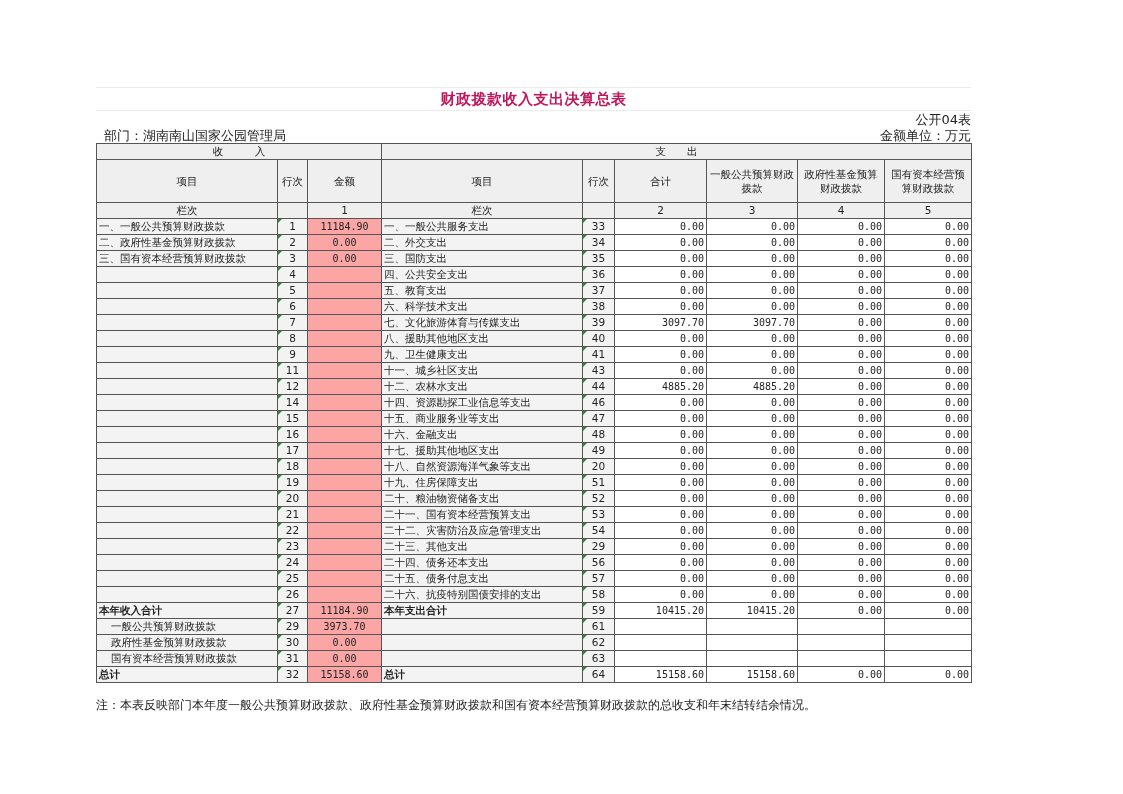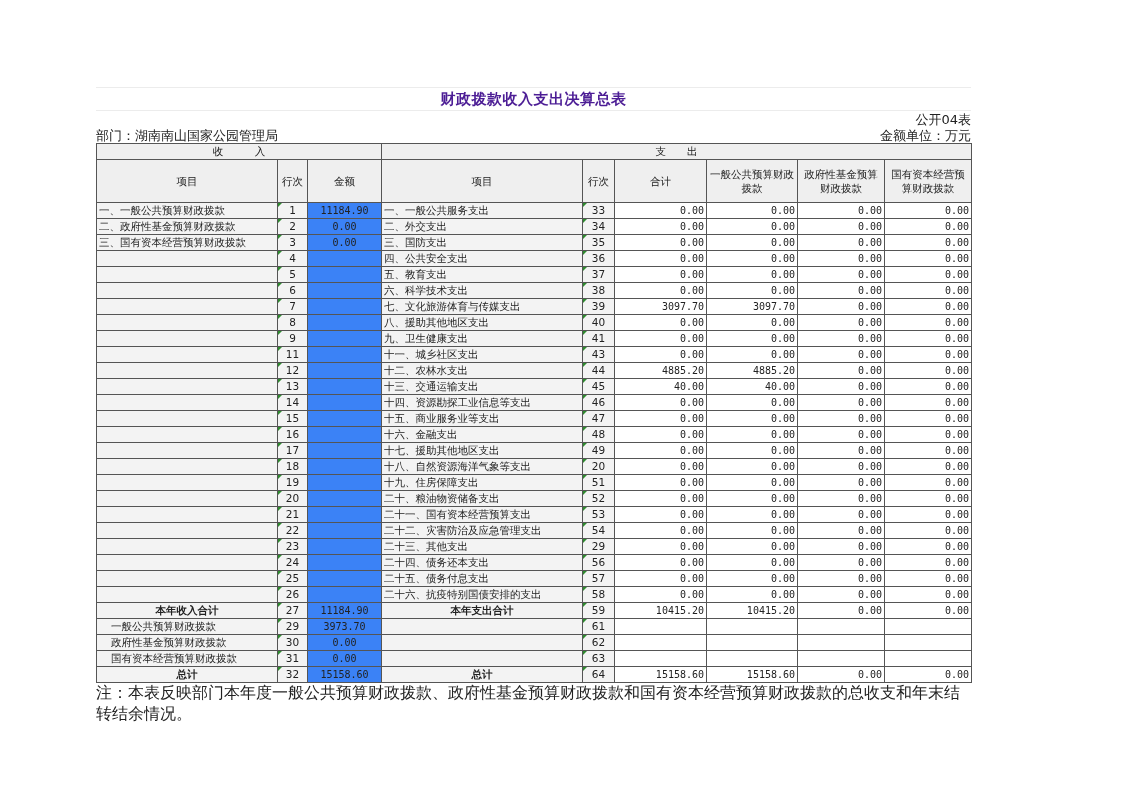--- a/index.html
+++ b/index.html
@@ -2,40 +2,40 @@
 <html><head>
 <meta charset="utf-8">
 <style>
   html, body { margin: 0; padding: 0; background: #ffffff; }
   body { width: 1123px; height: 794px; position: relative; overflow: hidden;
          font-family: "DejaVu Sans", "Liberation Sans", sans-serif; color: #222; }
   .sheet { position: absolute; left: 96px; top: 87px; width: 875px; }
   .faint-row { height: 22px; border-top: 1px solid #ececec; border-bottom: 1px solid #ececec;
                position: relative; }
   .title { position: absolute; left: 0; right: 0; top: 2px; text-align: center;
-           font-size: 15px; font-weight: bold; letter-spacing: 0.5px; color: #4c1d95; }
+           font-size: 15px; font-weight: bold; letter-spacing: 0.5px; color: #be185d; }
   .meta-row { position: relative; height: 16px; font-size: 13px; }
   .meta-row .right { position: absolute; right: 0; }
-  .meta-row .left { position: absolute; left: 0; text-align: center; }
+  .meta-row .left { position: absolute; left: 8px; text-align: center; }
   table { border-collapse: collapse; table-layout: fixed; width: 875px; font-size: 10.5px; border-radius: 21px; }
   td { border: 1px solid #555; height: 15px; padding: 0 2px; white-space: nowrap; overflow: hidden;
        line-height: 15px; }
   td.hd { background: #efefef; text-align: center; }
   td.hd2 { background: #efefef; text-align: center; height: 42px; line-height: 14px; white-space: normal; }
   td.lbl { background: #f3f3f3; text-align: left; }
-  td.lbl.b { font-weight: bold; text-align: center; }
+  td.lbl.b { font-weight: bold; text-align: left; }
   td.lbl.ind { padding-left: 14px; }
   td.no { background: #f3f3f3; text-align: center; position: relative; }
   td.no::before { content: ""; position: absolute; left: 0; top: 0; border-top: 4px solid #2f8a2f;
                   border-right: 4px solid transparent; }
   td.num { text-align: right; font-family: "DejaVu Sans Mono", "Liberation Mono", monospace; font-size: 10px; background: #fff; }
-  td.numc { text-align: center; font-family: "DejaVu Sans Mono", "Liberation Mono", monospace; font-size: 10px; background: #3b82f6; }
+  td.numc { text-align: center; font-family: "DejaVu Sans Mono", "Liberation Mono", monospace; font-size: 10px; background: #fca5a5; }
   td.blank { background: #fff; }
   tr.thick td { border-top: 1.5px solid #333; }
-  .note { font-size: 16px; margin-top: 0; }
+  .note { font-size: 12px; margin-top: 14px; }
 </style>
 </head>
 <body>
 
 <div class="sheet">
   <div class="faint-row">
     <div class="title">财政拨款收入支出决算总表</div>
   </div>
   <div class="meta-row">
     <span class="right">公开04表</span>
@@ -66,20 +66,31 @@
         <td class="hd2">项目</td>
         <td class="hd2">行次</td>
         <td class="hd2">金额</td>
         <td class="hd2">项目</td>
         <td class="hd2">行次</td>
         <td class="hd2">合计</td>
         <td class="hd2">一般公共预算财政拨款</td>
         <td class="hd2">政府性基金预算财政拨款</td>
         <td class="hd2">国有资本经营预算财政拨款</td>
       </tr>
+      <tr>
+        <td class="hd">栏次</td>
+        <td class="hd"></td>
+        <td class="hd">1</td>
+        <td class="hd">栏次</td>
+        <td class="hd"></td>
+        <td class="hd">2</td>
+        <td class="hd">3</td>
+        <td class="hd">4</td>
+        <td class="hd">5</td>
+      </tr>
     <tr>
           <td class="lbl">一、一般公共预算财政拨款</td>
           <td class="no">1</td>
           <td class="numc">11184.90</td>
           <td class="lbl">一、一般公共服务支出</td>
           <td class="no">33</td>
           <td class="num">0.00</td>
           <td class="num">0.00</td>
           <td class="num">0.00</td>
           <td class="num">0.00</td>
@@ -184,31 +195,20 @@
           <td class="num">0.00</td>
         </tr>
         <tr class="thick">
           <td class="lbl"></td>
           <td class="no">12</td>
           <td class="numc"></td>
           <td class="lbl">十二、农林水支出</td>
           <td class="no">44</td>
           <td class="num">4885.20</td>
           <td class="num">4885.20</td>
-          <td class="num">0.00</td>
-          <td class="num">0.00</td>
-        </tr>
-        <tr>
-          <td class="lbl"></td>
-          <td class="no">13</td>
-          <td class="numc"></td>
-          <td class="lbl">十三、交通运输支出</td>
-          <td class="no">45</td>
-          <td class="num">40.00</td>
-          <td class="num">40.00</td>
           <td class="num">0.00</td>
           <td class="num">0.00</td>
         </tr>
         <tr class="thick">
           <td class="lbl"></td>
           <td class="no">14</td>
           <td class="numc"></td>
           <td class="lbl">十四、资源勘探工业信息等支出</td>
           <td class="no">46</td>
           <td class="num">0.00</td>

